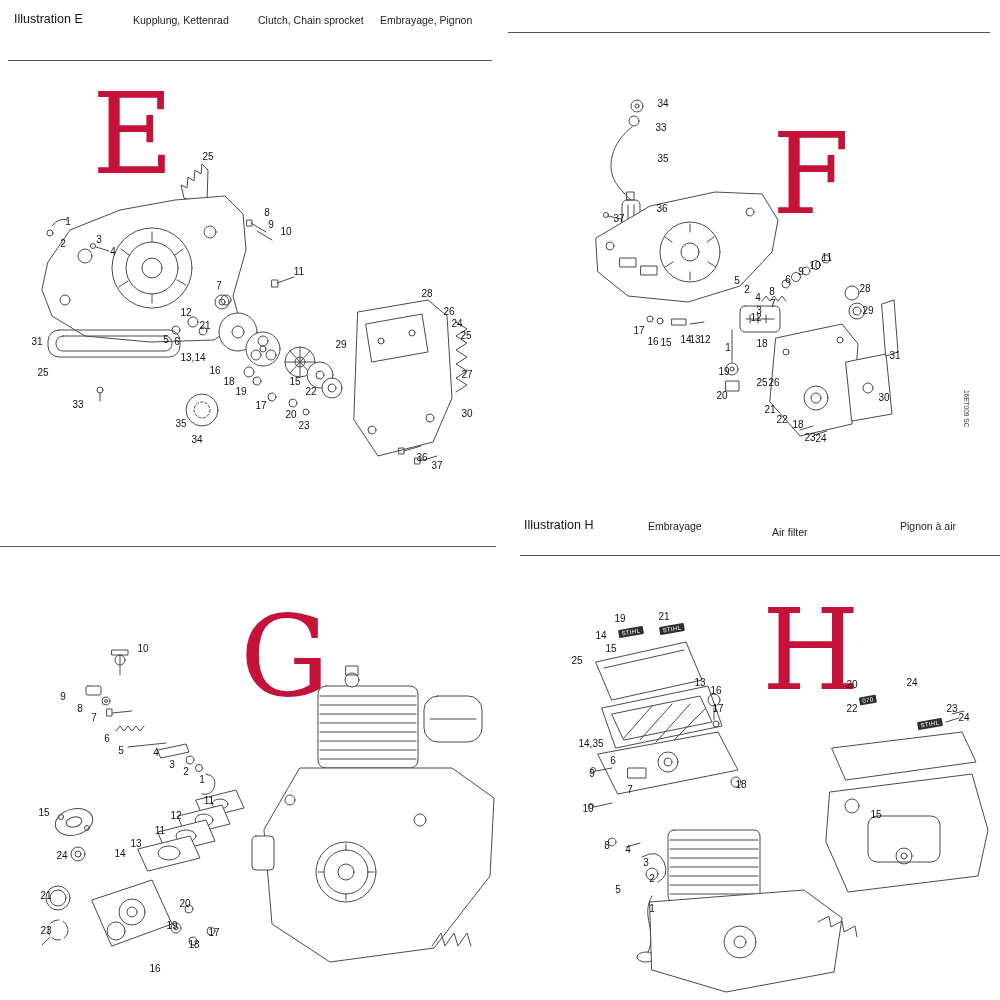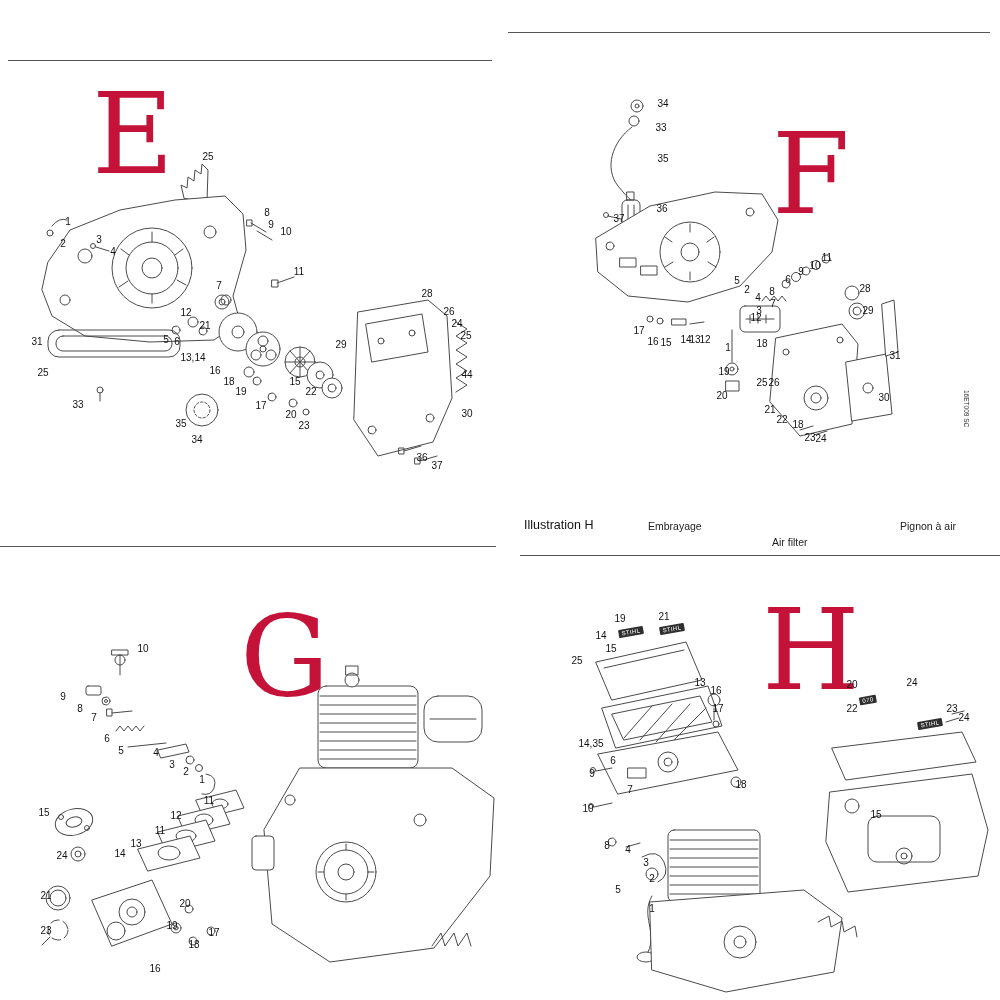--- a/index.html
+++ b/index.html
@@ -14,20 +14,26 @@
   .panel svg{position:absolute;left:0;top:0}
   .callouts,.plates{position:absolute;left:0;top:0;width:500px;height:500px;pointer-events:none}
   .callout{position:absolute;transform:translate(-50%,-50%);font-size:10px;color:#111;white-space:nowrap}
   .plate{position:absolute;transform:translate(-50%,-50%) rotate(-10deg);background:#2f2f2f;color:#fff;font-size:6px;padding:1px 3px;border-radius:1px;letter-spacing:.4px;white-space:nowrap}
   .sidecode{position:absolute;font-size:6.5px;color:#333;transform:rotate(90deg);transform-origin:left top;white-space:nowrap}
 </style>
 </head>
 <body>
 
 <section class="panel" style="left:0;top:0">
+  <div class="hdr" style="position:absolute;left:0;top:12px;width:500px;height:20px">
+    <span class="title" style="left:14px">Illustration  E</span>
+    <span class="lbl" style="left:133px;top:2px">Kupplung, Kettenrad</span>
+    <span class="lbl" style="left:258px;top:2px">Clutch, Chain sprocket</span>
+    <span class="lbl" style="left:380px;top:2px">Embrayage, Pignon</span>
+  </div>
   <div class="rule" style="top:60px;left:8px;right:8px"></div>
   <div class="letter" style="left: 92px; top: 78px; color: rgb(196, 18, 57);">E</div>
 
   <svg width="500" height="500" viewBox="0 0 500 500">
     <g fill="none" stroke="#4a4a4a" stroke-width="1" stroke-linejoin="round" stroke-linecap="round">
       <path d="M184,198 l-3,-13 6,3 1,-11 6,4 1,-11 6,4 1,-10 6,6 -1,32 z" fill="#fff"></path>
       <path d="M48,262 70,230 120,210 175,200 225,196 243,214 246,250 233,296 240,322 214,340 150,342 85,336 52,316 42,290 Z" fill="#fff"></path>
       <circle cx="152" cy="268" r="40"></circle>
         <circle cx="152" cy="268" r="26"></circle>
         <circle cx="152" cy="268" r="10"></circle>
@@ -108,21 +114,21 @@
       <span class="callout" style="left: 295px; top: 381px;">15</span>
       <span class="callout" style="left: 311px; top: 391px;">22</span>
       <span class="callout" style="left: 261px; top: 405px;">17</span>
       <span class="callout" style="left: 291px; top: 414px;">20</span>
       <span class="callout" style="left: 304px; top: 425px;">23</span>
       <span class="callout" style="left: 341px; top: 344px;">29</span>
       <span class="callout" style="left: 427px; top: 293px;">28</span>
       <span class="callout" style="left: 449px; top: 311px;">26</span>
       <span class="callout" style="left: 457px; top: 323px;">24</span>
       <span class="callout" style="left: 466px; top: 335px;">25</span>
-      <span class="callout" style="left: 467px; top: 374px;">44</span>
+      <span class="callout" style="left: 467px; top: 374px;">27</span>
       <span class="callout" style="left: 467px; top: 413px;">30</span>
       <span class="callout" style="left: 37px; top: 341px;">31</span>
       <span class="callout" style="left: 43px; top: 372px;">25</span>
       <span class="callout" style="left: 78px; top: 404px;">33</span>
       <span class="callout" style="left: 181px; top: 423px;">35</span>
       <span class="callout" style="left: 197px; top: 439px;">34</span>
       <span class="callout" style="left: 422px; top: 457px;">36</span>
       <span class="callout" style="left: 437px; top: 465px;">37</span>
     </div>
 </section>
@@ -311,21 +317,21 @@
       <span class="callout" style="left: 194px; top: 444px;">18</span>
       <span class="callout" style="left: 214px; top: 432px;">17</span>
       <span class="callout" style="left: 155px; top: 468px;">16</span>
     </div>
 </section>
 
 <section class="panel" style="left:500px;top:500px">
   <div class="hdr" style="position:absolute;left:0;top:18px;width:500px;height:20px">
     <span class="title" style="left:24px">Illustration  H</span>
     <span class="lbl" style="left:148px;top:2px">Embrayage</span>
-    <span class="lbl" style="left:272px;top:18px">Air filter</span>
+    <span class="lbl" style="left:272px;top:8px">Air filter</span>
     <span class="lbl" style="left:400px;top:2px">Pignon à air</span>
   </div>
   <div class="rule" style="top:55px;left:20px;right:0"></div>
   <div class="letter" style="left: 262px; top: 94px; color: rgb(196, 18, 57);">H</div>
 
   <svg width="500" height="500" viewBox="0 0 500 500">
     <g fill="none" stroke="#4a4a4a" stroke-width="1" stroke-linejoin="round" stroke-linecap="round">
       <path d="M96,162 186,142 202,180 112,200 Z" fill="#fff"></path>
         <path d="M104,168 184,150"></path>
       <path d="M102,208 208,186 222,226 116,248 Z" fill="#fff"></path>

